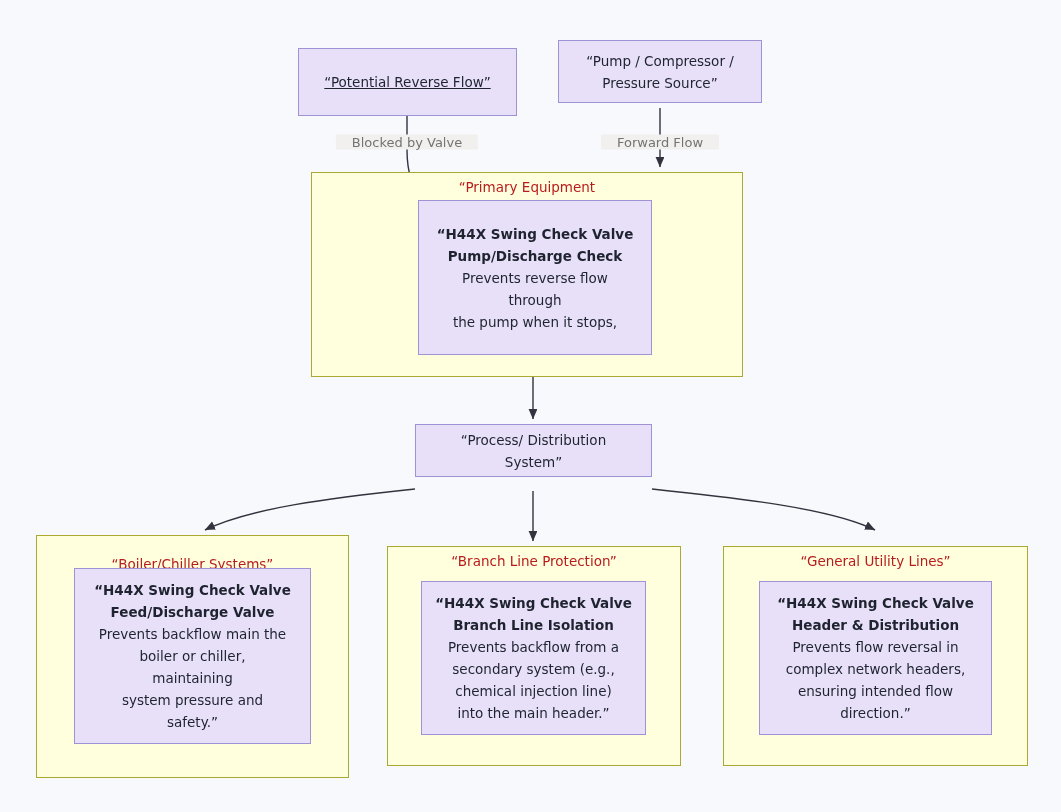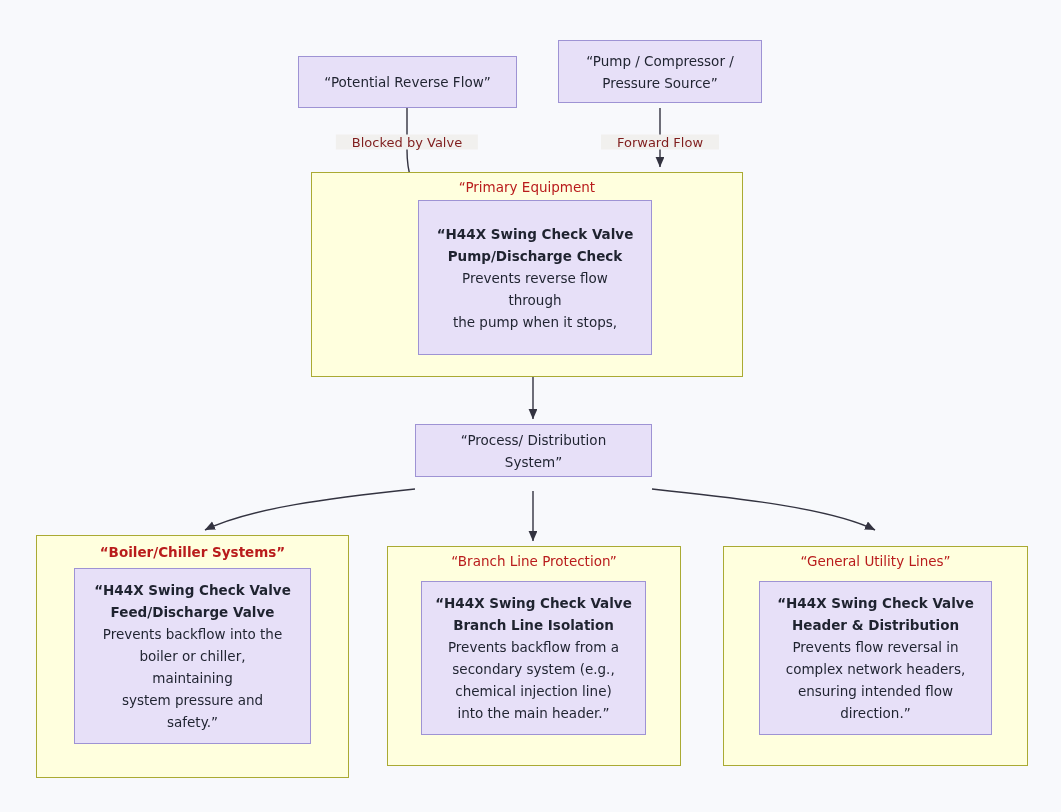--- a/index.html
+++ b/index.html
@@ -57,21 +57,21 @@
     font-size: 13.5px;
     line-height: 22px;
     color: #1f2330;
     padding: 2px 6px;
   }
   .node .ln { display: block; }
   .node .bold { font-weight: bold; }
   .edge-label {
     position: absolute;
     font-size: 13px;
-    color: #7f1d1d;
+    color: #737373;
     background: #f1f0ee;
     padding: 0 16px;
     white-space: nowrap;
     transform: translate(-50%, -50%);
   }
   .node-text { width: 100%; }
 </style>
 </head>
 <body>
 
@@ -95,32 +95,32 @@
     <path d="M533,491 L533,541" fill="none" stroke="#333340" stroke-width="1.4" marker-end="url(#arrow)"></path>
 
     <path d="M652,489 C737,498 830,508 875,530" fill="none" stroke="#333340" stroke-width="1.4" marker-end="url(#arrow)"></path>
   </svg>
 
   <div class="cluster" style="left:311px; top:172px; width:432px; height:205px;">
     <div class="cluster-label" style="top:6px;">“Primary Equipment</div>
   </div>
 
   <div class="cluster" style="left:36px; top:535px; width:313px; height:243px;">
-    <div class="cluster-label" style="top:8px;font-weight:bold;">“Boiler/Chiller Systems”</div>
+    <div class="cluster-label" style="top:20px;">“Boiler/Chiller Systems”</div>
   </div>
 
   <div class="cluster" style="left:387px; top:546px; width:294px; height:220px;">
     <div class="cluster-label" style="top:6px;text-align:center;">“Branch Line Protection”</div>
   </div>
 
   <div class="cluster" style="left:723px; top:546px; width:305px; height:220px;">
     <div class="cluster-label" style="top:6px;">“General Utility Lines”</div>
   </div>
 
-  <div class="node" style="left:298px; top:56px; width:219px; height:52px;">
+  <div class="node" style="left:298px; top:48px; width:219px; height:68px;text-decoration:underline;">
     <div class="node-text">
       <span class="ln">“Potential Reverse Flow”</span>
     </div>
   </div>
 
   <div class="node" style="left:558px; top:40px; width:204px; height:63px;">
     <div class="node-text">
       <span class="ln">“Pump / Compressor /</span>
       <span class="ln">Pressure Source”</span>
     </div>
@@ -140,21 +140,21 @@
     <div class="node-text">
       <span class="ln">“Process/ Distribution</span>
       <span class="ln">System”</span>
     </div>
   </div>
 
   <div class="node" style="left:74px; top:568px; width:237px; height:176px;">
     <div class="node-text">
       <span class="ln bold">“H44X Swing Check Valve</span>
       <span class="ln bold">Feed/Discharge Valve</span>
-      <span class="ln">Prevents backflow into the</span>
+      <span class="ln">Prevents backflow main the</span>
       <span class="ln">boiler or chiller,</span>
       <span class="ln">maintaining</span>
       <span class="ln">system pressure and</span>
       <span class="ln">safety.”</span>
     </div>
   </div>
 
   <div class="node" style="left:421px; top:581px; width:225px; height:154px;">
     <div class="node-text">
       <span class="ln bold">“H44X Swing Check Valve</span>

